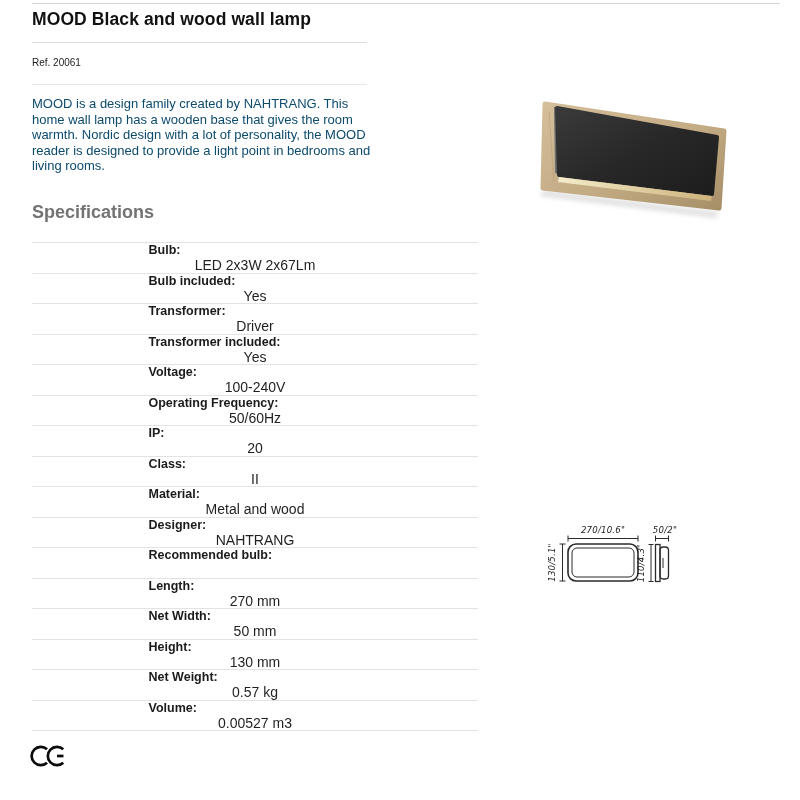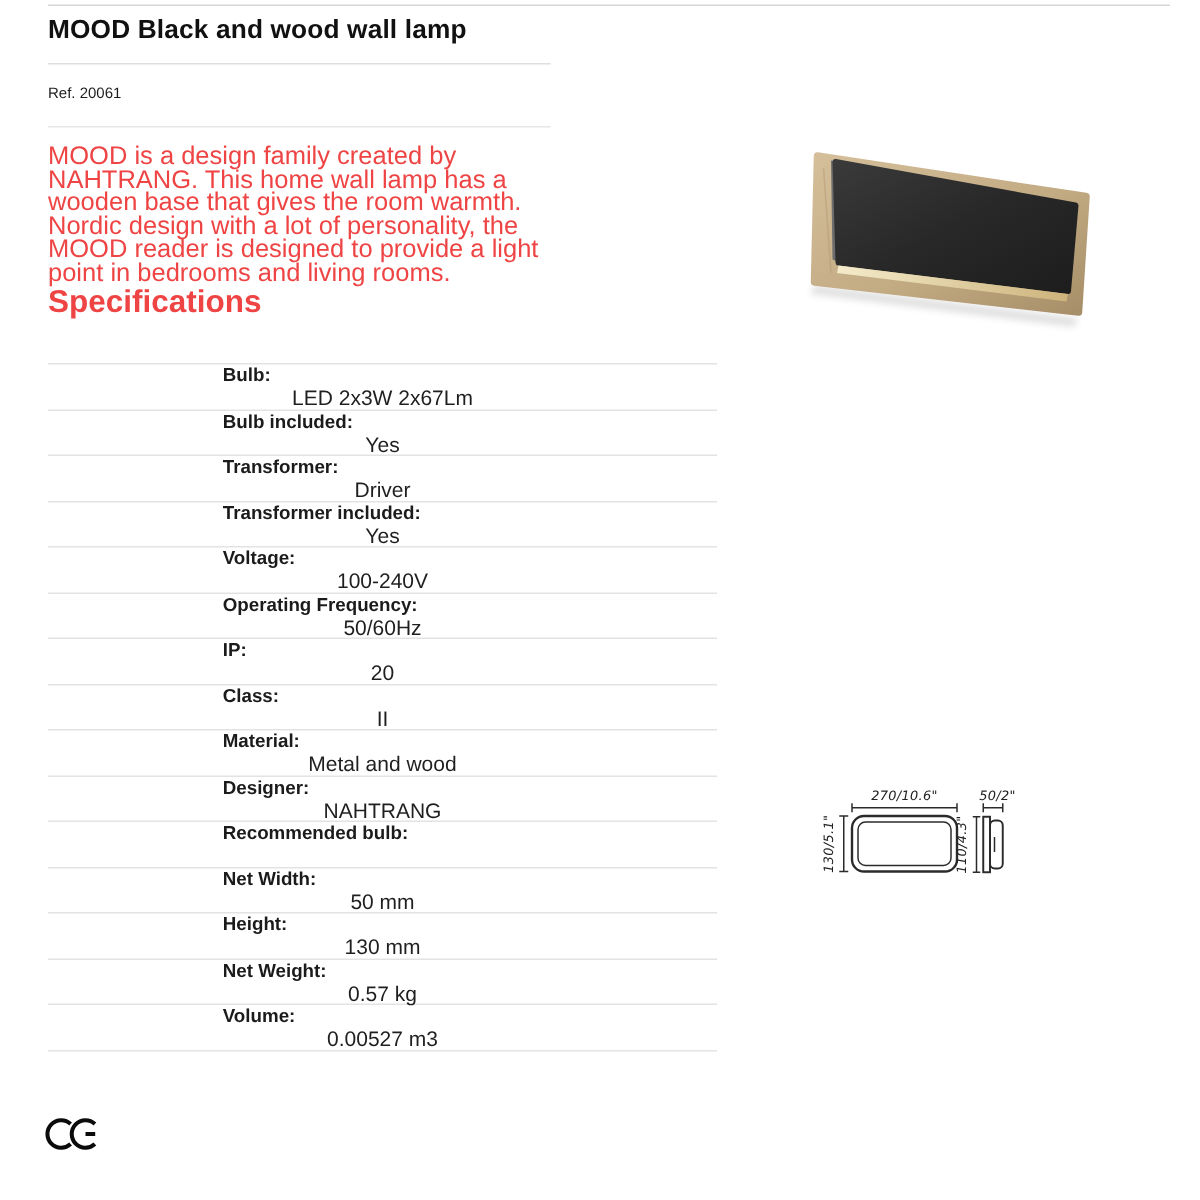--- a/index.html
+++ b/index.html
@@ -8,23 +8,23 @@
   .page { position: relative; width: 800px; height: 597px; background: #fff; }
 
   .hairline { position: absolute; height: 1px; background: #d6d6d6; }
   .hr-top      { left: 32px; top: 3px;  width: 748px; }
   .hr-title    { left: 32px; top: 42px; width: 335px; background: #dedede; }
   .hr-ref      { left: 32px; top: 84px; width: 335px; background: #e6e6e6; }
 
   .page-title { position: absolute; left: 32px; top: 9px; font-size: 17.5px; font-weight: bold; letter-spacing: 0.1px; color: #111; }
   .ref-text   { position: absolute; left: 32px; top: 57px; font-size: 10px; color: #1c1c1c; }
 
-  .description { position: absolute; left: 32px; top: 96px; width: 340px; font-size: 17px; line-height: 15.6px; color: #ef4444; }
+  .description { position: absolute; left: 32px; top: 96px; width: 340px; font-size: 13px; line-height: 15.6px; color: #0c4a6e; }
 
-  .specs-heading { position: absolute; left: 32px; top: 190px; font-size: 21px; font-weight: bold; color: #ef4444; }
+  .specs-heading { position: absolute; left: 32px; top: 202px; font-size: 18px; font-weight: bold; color: #737373; }
 
   .spec-table { position: absolute; left: 32px; top: 242px; width: 446px; border-top: 1px solid #e3e3e3; }
   .spec-row { display: flex; align-items: center; height: 30.5px; border-bottom: 1px solid #e3e3e3; flex-direction: column; }
   .spec-label { width: 213px; font-size: 12.5px; font-weight: bold; color: #1b1b1b; }
   .spec-value { font-size: 14px; color: #1f1f1f; }
 
   .product-photo { position: absolute; left: 530px; top: 90px; width: 210px; height: 135px; }
   .dim-diagram   { position: absolute; left: 545px; top: 513px; width: 150px; height: 102px; }
   .dim-diagram text { font-family: "DejaVu Sans", sans-serif; font-style: italic; font-size: 8.6px; fill: #222; letter-spacing: 0.2px; }
 
@@ -84,20 +84,24 @@
       <div class="spec-label">Material:</div>
       <div class="spec-value">Metal and wood</div>
     </div>
     <div class="spec-row">
       <div class="spec-label">Designer:</div>
       <div class="spec-value">NAHTRANG</div>
     </div>
     <div class="spec-row">
       <div class="spec-label">Recommended bulb:</div>
       <div class="spec-value"></div>
+    </div>
+    <div class="spec-row">
+      <div class="spec-label">Length:</div>
+      <div class="spec-value">270 mm</div>
     </div>
     <div class="spec-row">
       <div class="spec-label">Net Width:</div>
       <div class="spec-value">50 mm</div>
     </div>
     <div class="spec-row">
       <div class="spec-label">Height:</div>
       <div class="spec-value">130 mm</div>
     </div>
     <div class="spec-row">

